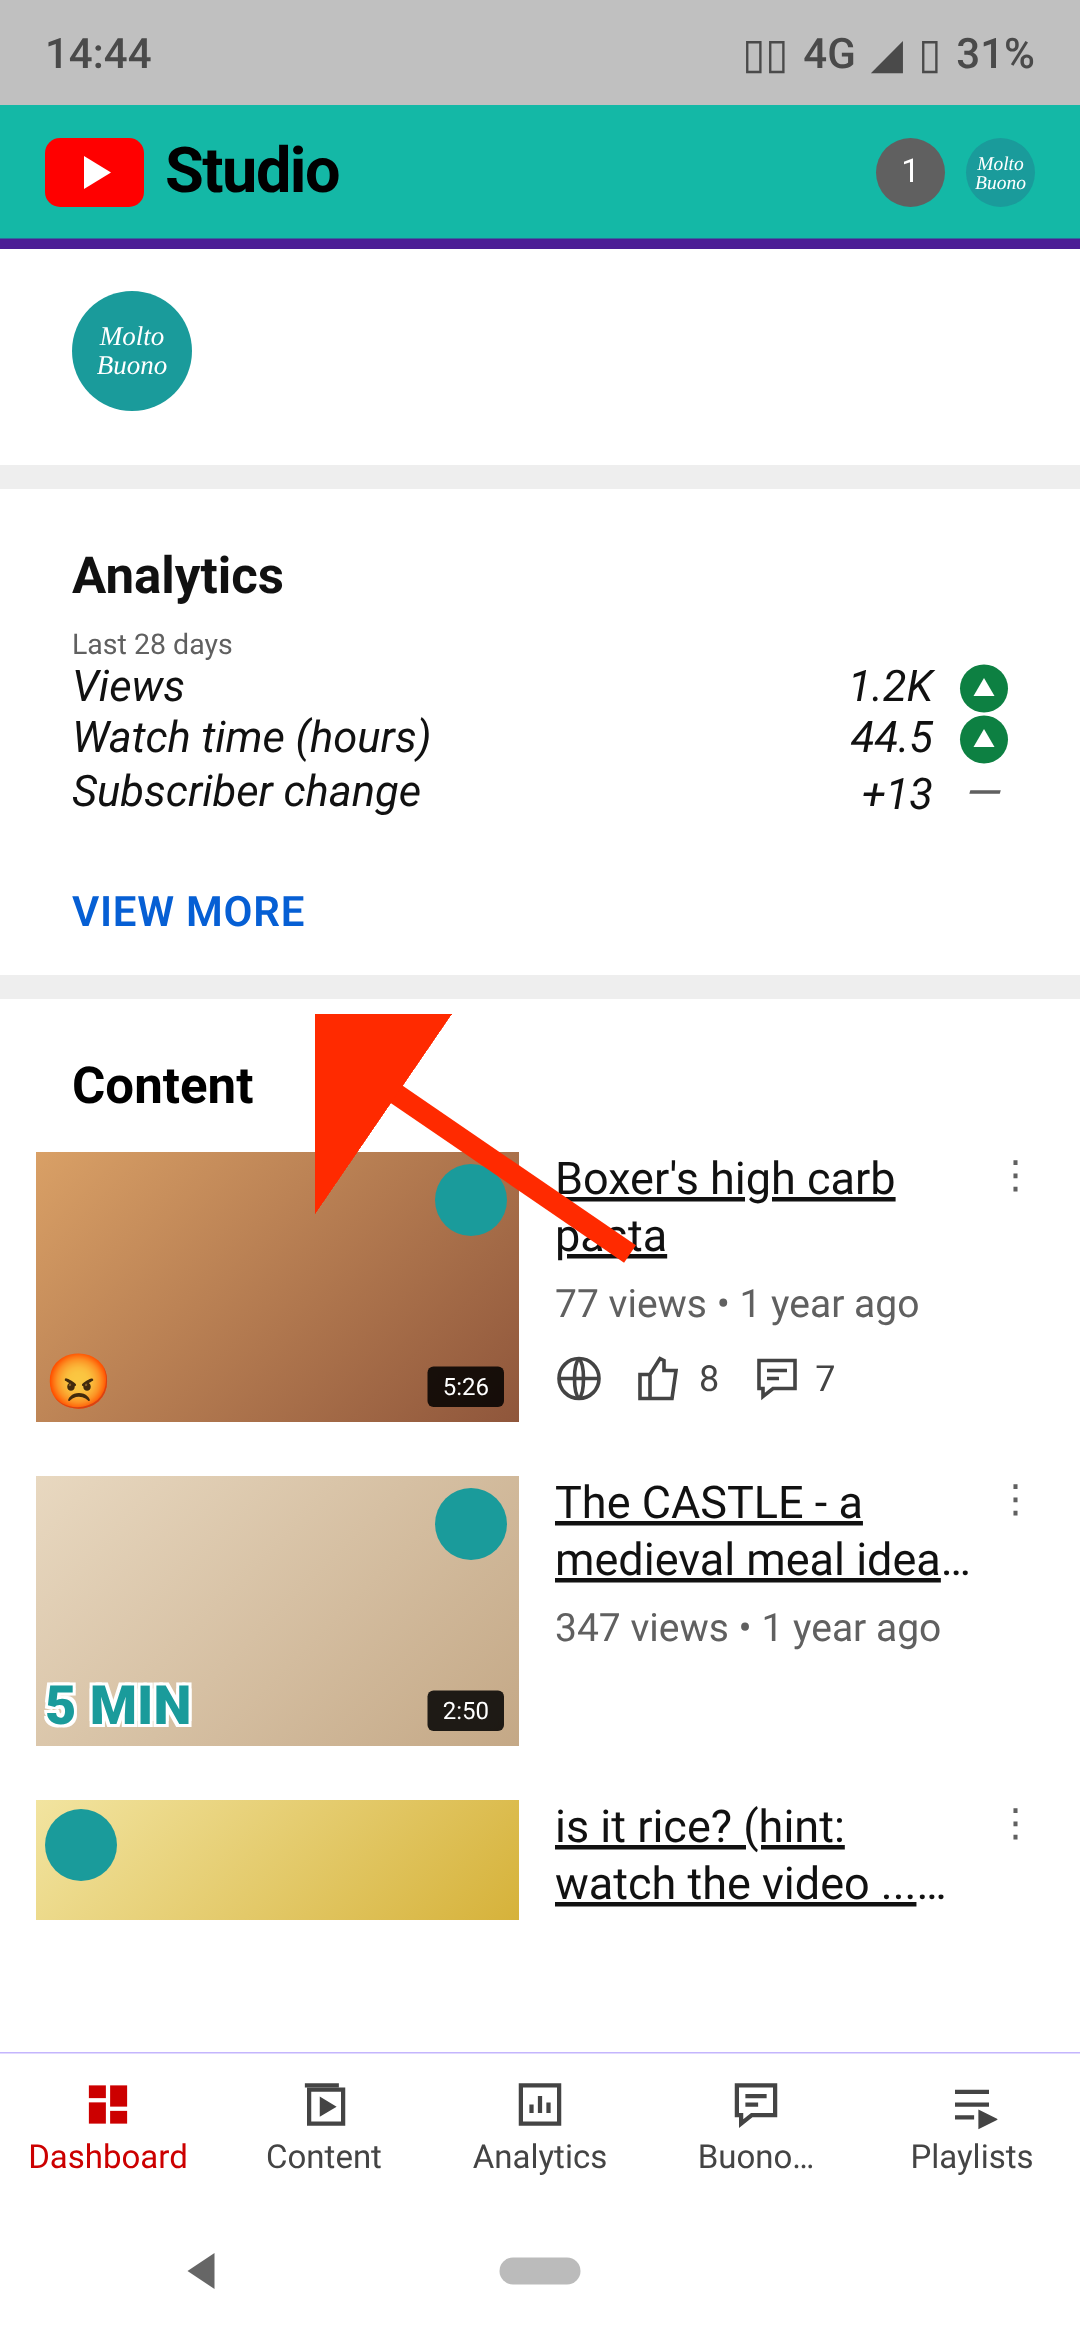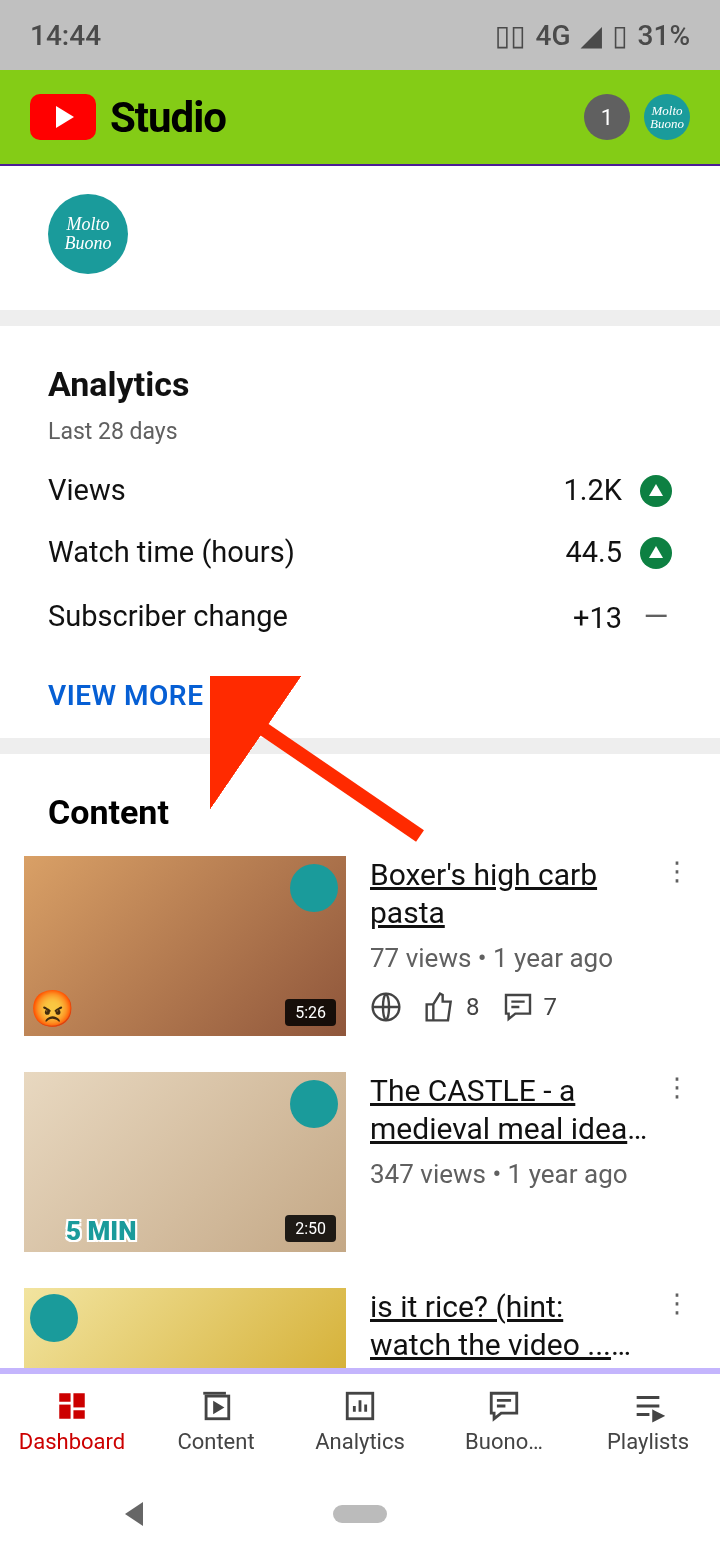--- a/index.html
+++ b/index.html
@@ -18,22 +18,22 @@
     align-items: center;
     justify-content: space-between;
     padding: 0 30px;
     color: #4a4a4a;
     font-size: 28px;
     font-weight: 500;
   }
   .status-right { display: flex; align-items: center; gap: 10px; }
   .app-header {
     height: 96px;
-    background: #84cc16;
-    border-bottom: 2px solid #4c1d95;
+    background: #14b8a6;
+    border-bottom: 7px solid #4c1d95;
     display: flex;
     align-items: center;
     padding: 0 30px;
     gap: 14px;
   }
   .yt-logo {
     width: 66px; height: 46px; background: #ff0000; border-radius: 10px;
     display: flex; align-items: center; justify-content: center;
   }
   .yt-logo-play {
@@ -66,24 +66,24 @@
     width: 80px; height: 80px; border-radius: 50%;
     background: #1a9b9b; display: flex; align-items: center; justify-content: center;
     color: #fff; font-style: italic; font-family: cursive; font-size: 18px;
     text-align: center; line-height: 1.05;
   }
   .channel-name { font-size: 32px; font-weight: 600; color: #111; }
   .channel-subs { font-size: 27px; color: #606060; margin-top: 10px; }
   .gap-bar { height: 16px; background: #eeeeee; }
   .section { padding: 38px 48px 26px 48px; background: #fff; }
   .section h2 { font-size: 34px; font-weight: 700; color: #111; }
-  .subtext { color: #606060; font-size: 23px; margin-top: 14px; }
+  .subtext { color: #606060; font-size: 19px; margin-top: 14px; }
   .stat-row {
     display: flex; align-items: center; justify-content: space-between;
-    margin-top: 28px; font-size: 29px;
+    font-size: 29px; font-style: italic;
   }
   .stat-label { color: #111; }
   .stat-val-wrap { display: flex; align-items: flex-end; gap: 18px; }
   .stat-val { color: #111; font-weight: 400; }
   .trend-up {
     width: 32px; height: 32px; border-radius: 50%; background: #0d8042;
     display: flex; align-items: center; justify-content: center;
   }
   .trend-up::after {
     content: ""; width: 0; height: 0;
@@ -115,40 +115,39 @@
   }
   .thumb-badge {
     position: absolute; top: 8px; right: 8px;
     width: 48px; height: 48px; border-radius: 50%; background: #1a9b9b;
   }
   .thumb-emoji {
     position: absolute; left: 6px; bottom: 6px; font-size: 36px;
   }
   .thumb-5min {
     position: absolute; left: 6px; bottom: 6px;
-    color: #1a9b9b; font-weight: 900; font-size: 26px;
+    color: #1a9b9b; font-weight: 900; font-size: 36px;
     text-shadow: 2px 2px 0 #fff, -2px -2px 0 #fff, 2px -2px 0 #fff, -2px 2px 0 #fff;
-    margin-left: 36px;
   }
   .video-meta { flex: 1; min-width: 0; }
   .video-title-row { display: flex; align-items: flex-start; gap: 8px; }
   .video-title {
     font-size: 30px; color: #111; line-height: 1.25;
     flex: 1;
     overflow: hidden;
     display: -webkit-box; text-decoration: underline; -webkit-line-clamp: 2; -webkit-box-orient: vertical;
   }
   .more-dots { font-size: 26px; color: #606060; padding: 0 6px; }
   .video-sub { color: #606060; font-size: 26px; margin-top: 12px; }
   .video-icons { display: flex; align-items: center; gap: 22px; margin-top: 18px; }
   .v-icon { display: flex; align-items: center; gap: 10px; font-size: 24px; color: #444; }
   .v-icon svg { width: 32px; height: 32px; }
   .bottom-nav {
     position: absolute; left: 0; right: 0; bottom: 92px;
-    height: 100px; background: #fff; border-top: 6px solid #c4b5fd;
+    height: 100px; background: #fff; border-top: 1px solid #c4b5fd;
     display: flex;
   }
   .nav-item {
     flex: 1; display: flex; flex-direction: column; align-items: center;
     justify-content: center; gap: 6px; font-size: 22px; color: #444;
   }
   .nav-item.active { color: #cc0000; }
   .nav-item svg { width: 34px; height: 34px; }
   .sys-nav {
     position: absolute; left: 0; right: 0; bottom: 0; height: 92px;

